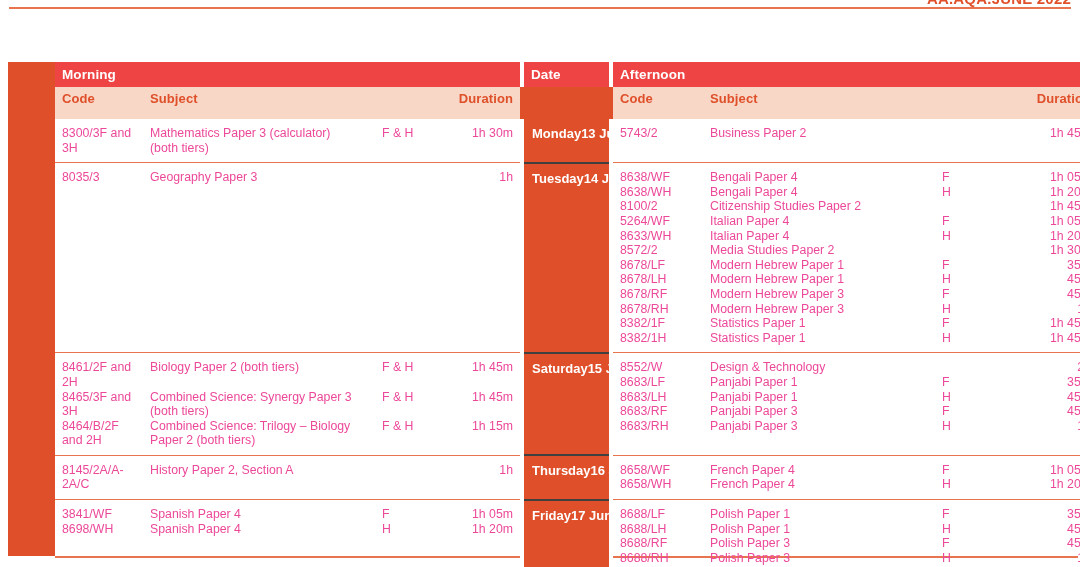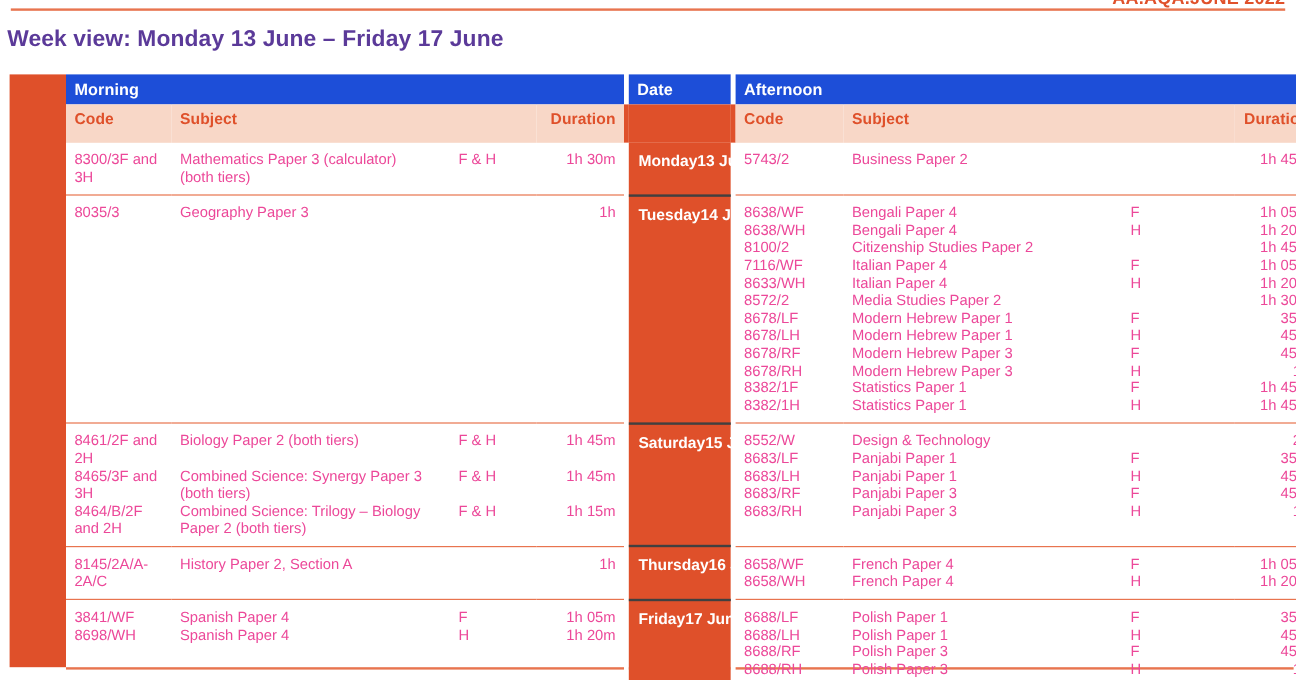--- a/index.html
+++ b/index.html
@@ -99,21 +99,21 @@
   .c-mtier  { width: 72px; }
   .c-mdur   { width: 73px; }
   .c-date   { width: 85px; }
   .c-acode  { width: 90px; }
   .c-asubj  { width: 232px; }
   .c-atier  { width: 94px; }
   .c-adur   { width: 69px; }
 
   
   .band {
-    background: #1d4ed8;
+    background: #ef4444;
     color: #ffffff;
     font-size: 13.5px;
     font-weight: bold;
     height: 25px;
     line-height: 25px;
     padding-left: 7px !important;
     white-space: nowrap;
     letter-spacing: .1px;
   }
   .band-gap {
@@ -183,21 +183,20 @@
 </head>
 <body>
 
 <div class="page">
 
   <div class="top-banner">
     <div class="top-banner-text">AA.AQA.JUNE 2022</div>
   </div>
   <div class="top-rule"></div>
 
-  <div class="page-title">Week view: Monday 13 June – Friday 17 June</div>
 
   <div class="left-spine"></div>
   <div class="bottom-rule"></div>
 
   <table class="timetable">
     <colgroup>
       <col class="c-mcode">
         <col class="c-msubj">
         <col class="c-mtier">
         <col class="c-mdur">
@@ -280,21 +279,21 @@
           <td class="cell right">
             <span class="ln">1h</span>
           </td>
           <td class="divider"></td>
           <td class="date-cell"><span class="ln">Tuesday</span><span class="ln">14 June</span></td>
           <td class="divider"></td>
           <td class="cell ">
             <span class="ln">8638/WF</span>
             <span class="ln">8638/WH</span>
             <span class="ln">8100/2</span>
-            <span class="ln">7116/WF</span>
+            <span class="ln">5264/WF</span>
             <span class="ln">8633/WH</span>
             <span class="ln">8572/2</span>
             <span class="ln">8678/LF</span>
             <span class="ln">8678/LH</span>
             <span class="ln">8678/RF</span>
             <span class="ln">8678/RH</span>
             <span class="ln">8382/1F</span>
             <span class="ln">8382/1H</span>
           </td>
           <td class="cell ">

